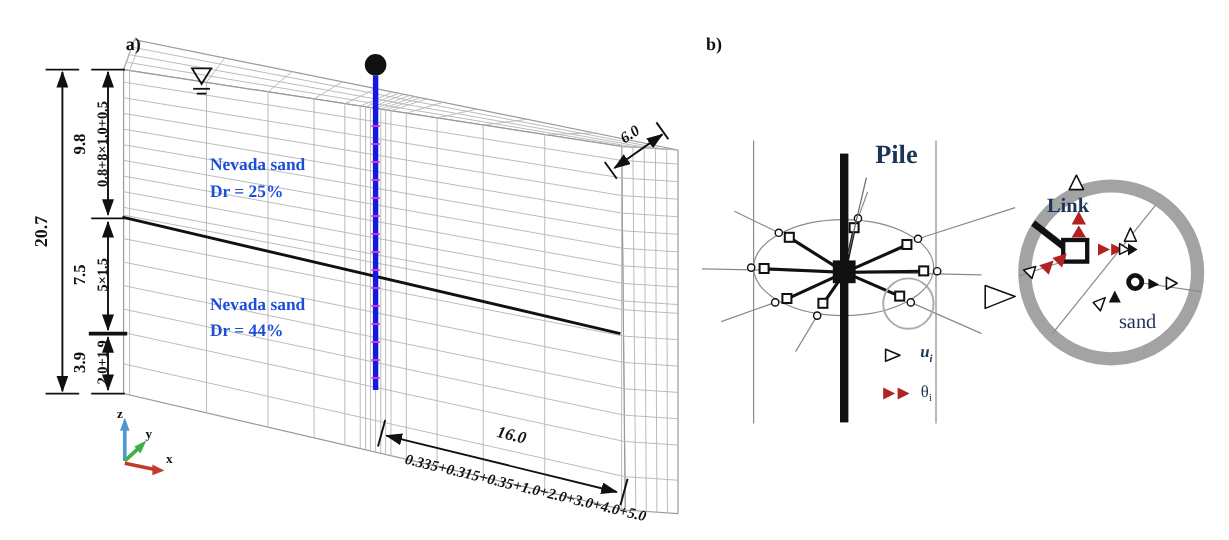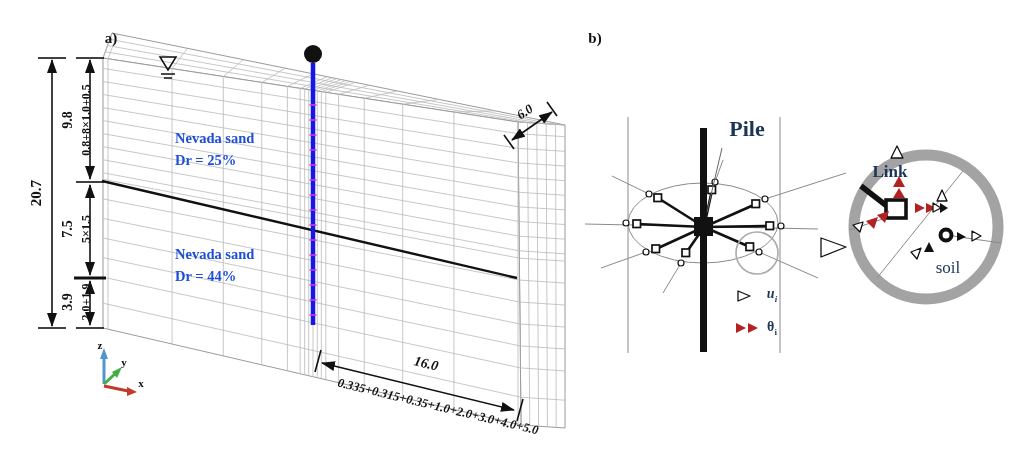--- a/index.html
+++ b/index.html
@@ -303,16 +303,16 @@
   <div class="lbl" style="left:525px;top:112px;--r:-34deg;font-size:13px;font-style:italic;">6.0</div>
   <div class="lbl" style="left:426px;top:364px;--r:13.5deg;font-size:14px;font-style:italic;">16.0</div>
   <div class="lbl" style="left:438px;top:407px;--r:13.5deg;font-size:12.5px;font-style:italic;">0.335+0.315+0.35+1.0+2.0+3.0+4.0+5.0</div>
   <div class="lbl" style="left:100px;top:345px;font-size:11px;">z</div>
   <div class="lbl" style="left:124px;top:362px;font-size:11px;">y</div>
   <div class="lbl" style="left:141px;top:383px;font-size:11px;">x</div>
 
   <div class="lbl" style="left:595px;top:38px;font-size:15px;">b)</div>
   <div class="lbl navy" style="left:727px;top:129px;font-size:22px;margin-left:20px;">Pile</div>
   <div class="lbl navy" style="left:847px;top:172px;font-size:17px;margin-left:43px;">Link</div>
-  <div class="lbl navy" style="left:948px;top:268px;font-size:17px;font-weight:normal;">soil</div>
+  <div class="lbl navy" style="left:948px;top:268px;font-size:17px;font-weight:normal;">sand</div>
   <div class="lbl navy" style="left:772px;top:295px;font-size:14px;font-style:italic;"><span>u</span><sub>i</sub></div>
-  <div class="lbl navy" style="left:772px;top:328px;font-size:14px;font-weight:bold;"><span>θ</span><sub>i</sub></div>
+  <div class="lbl navy" style="left:772px;top:328px;font-size:14px;font-weight:normal;"><span>θ</span><sub>i</sub></div>
 </div>
 
 </body></html>

